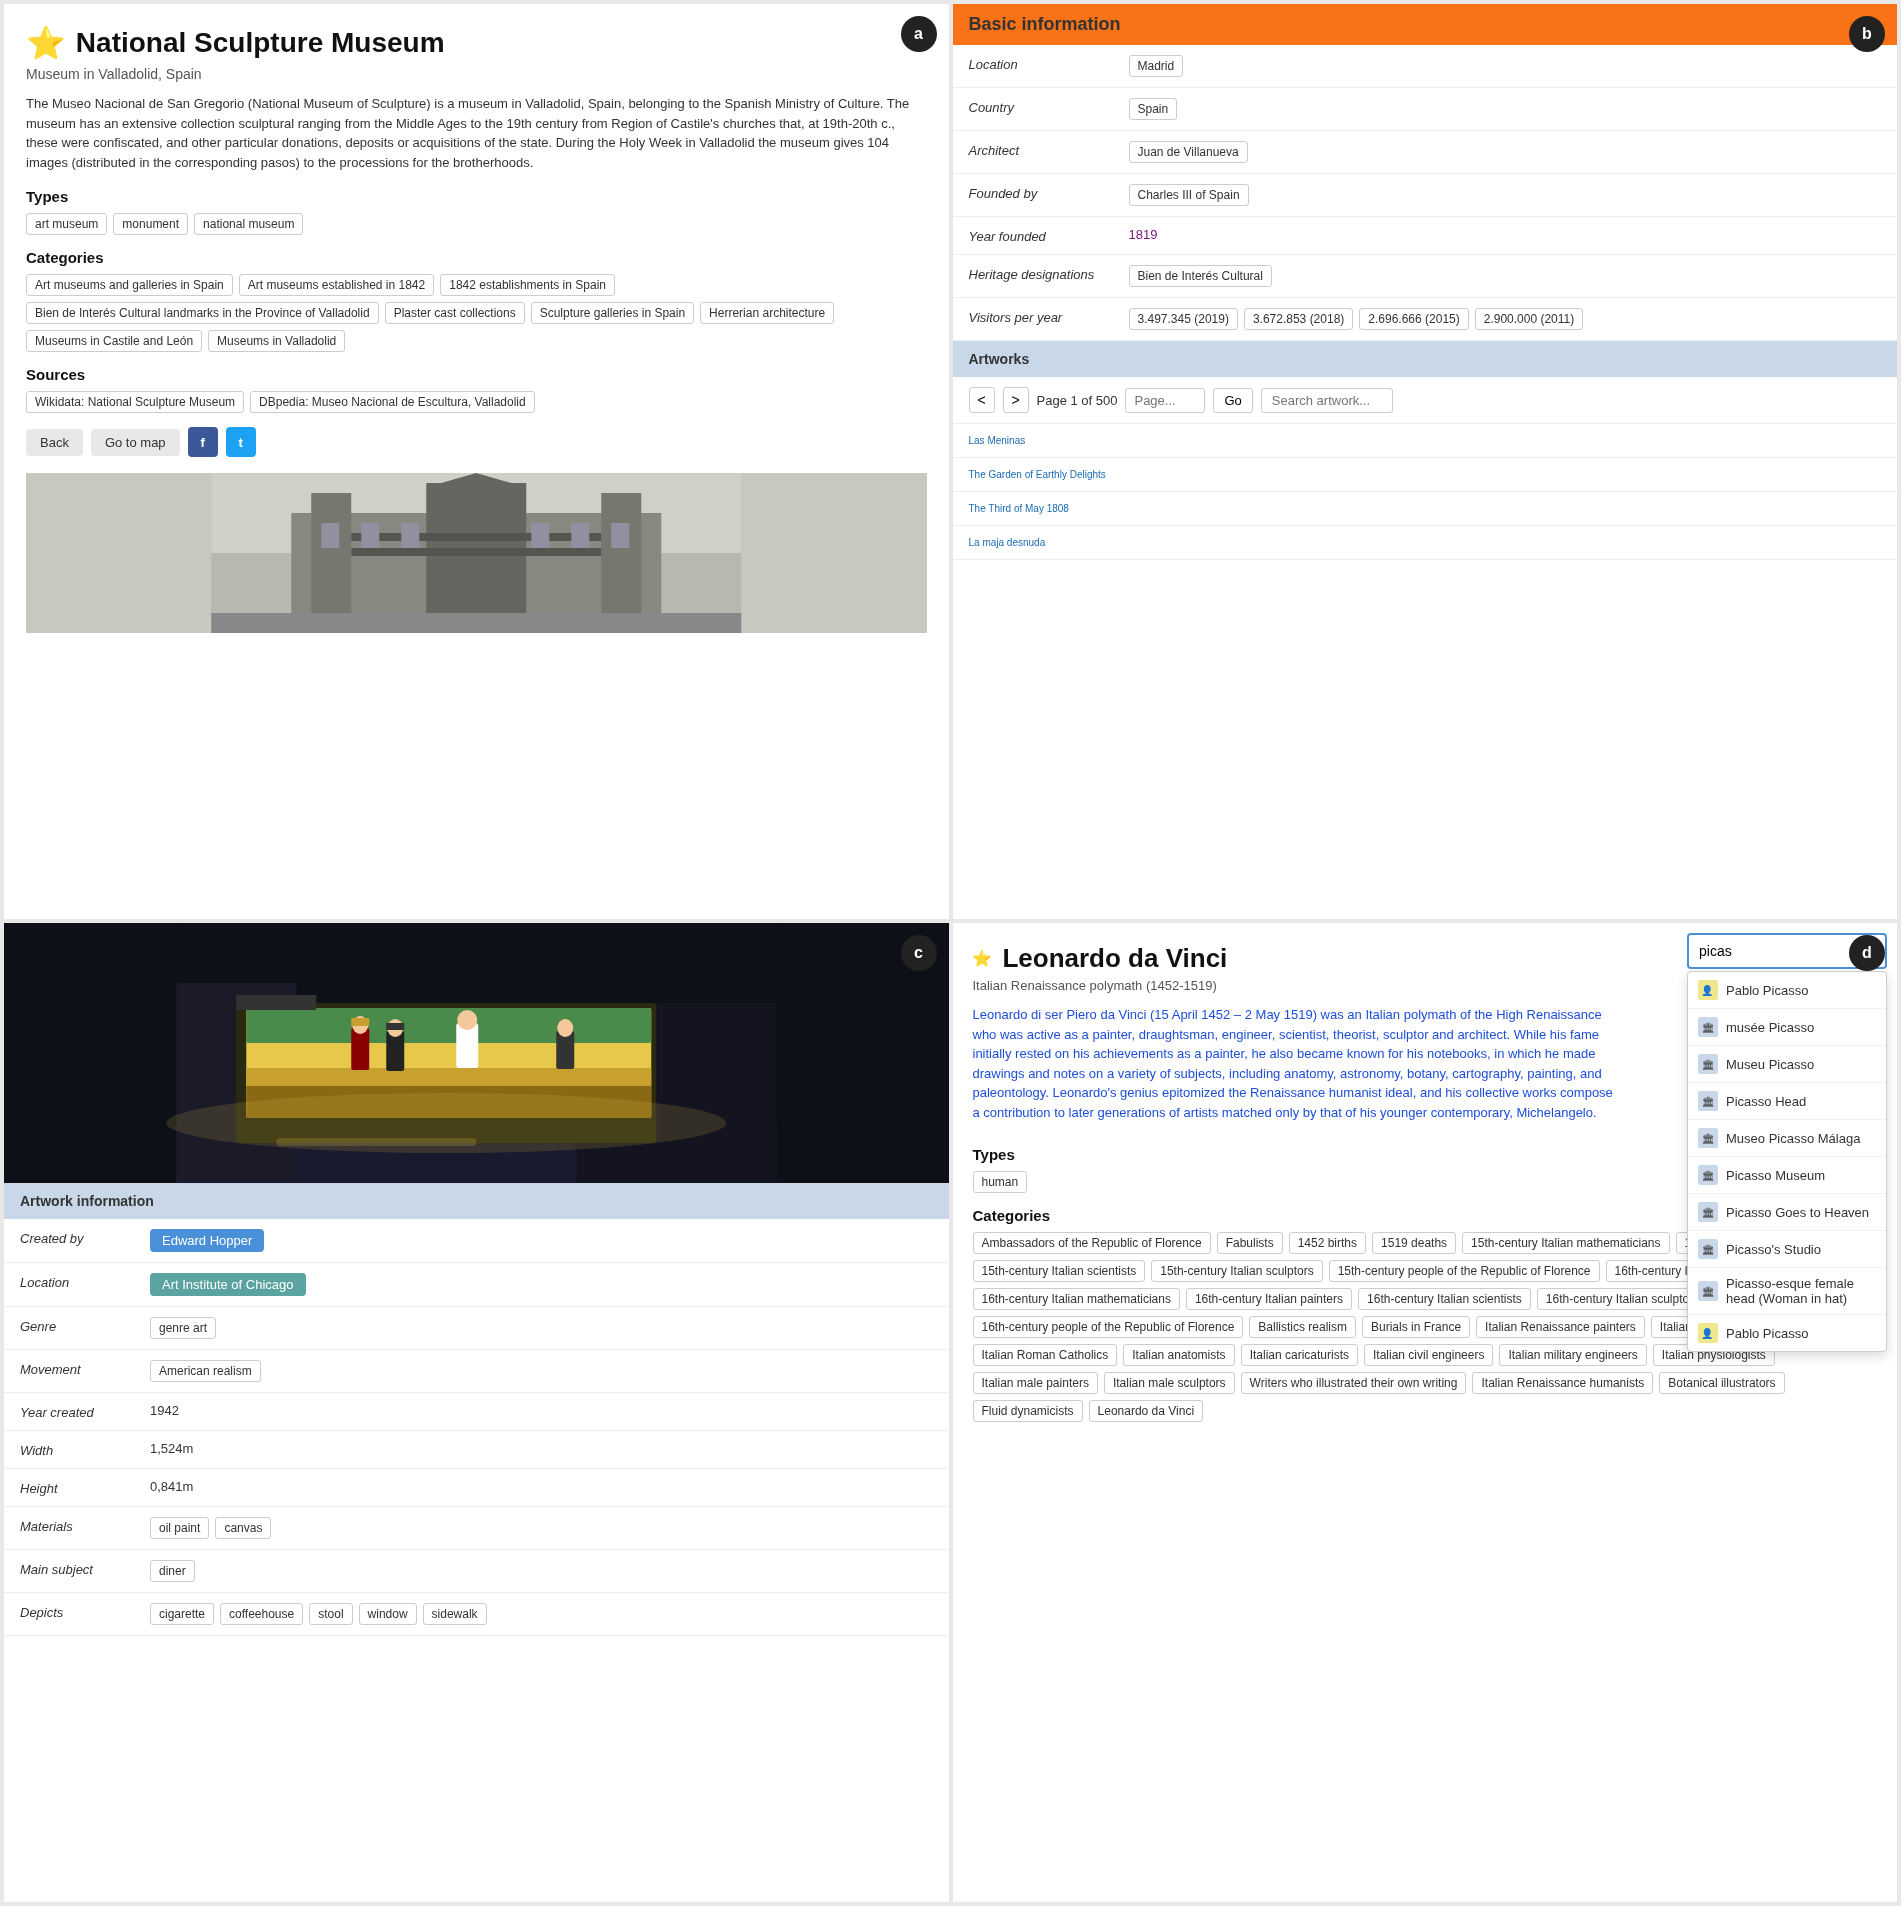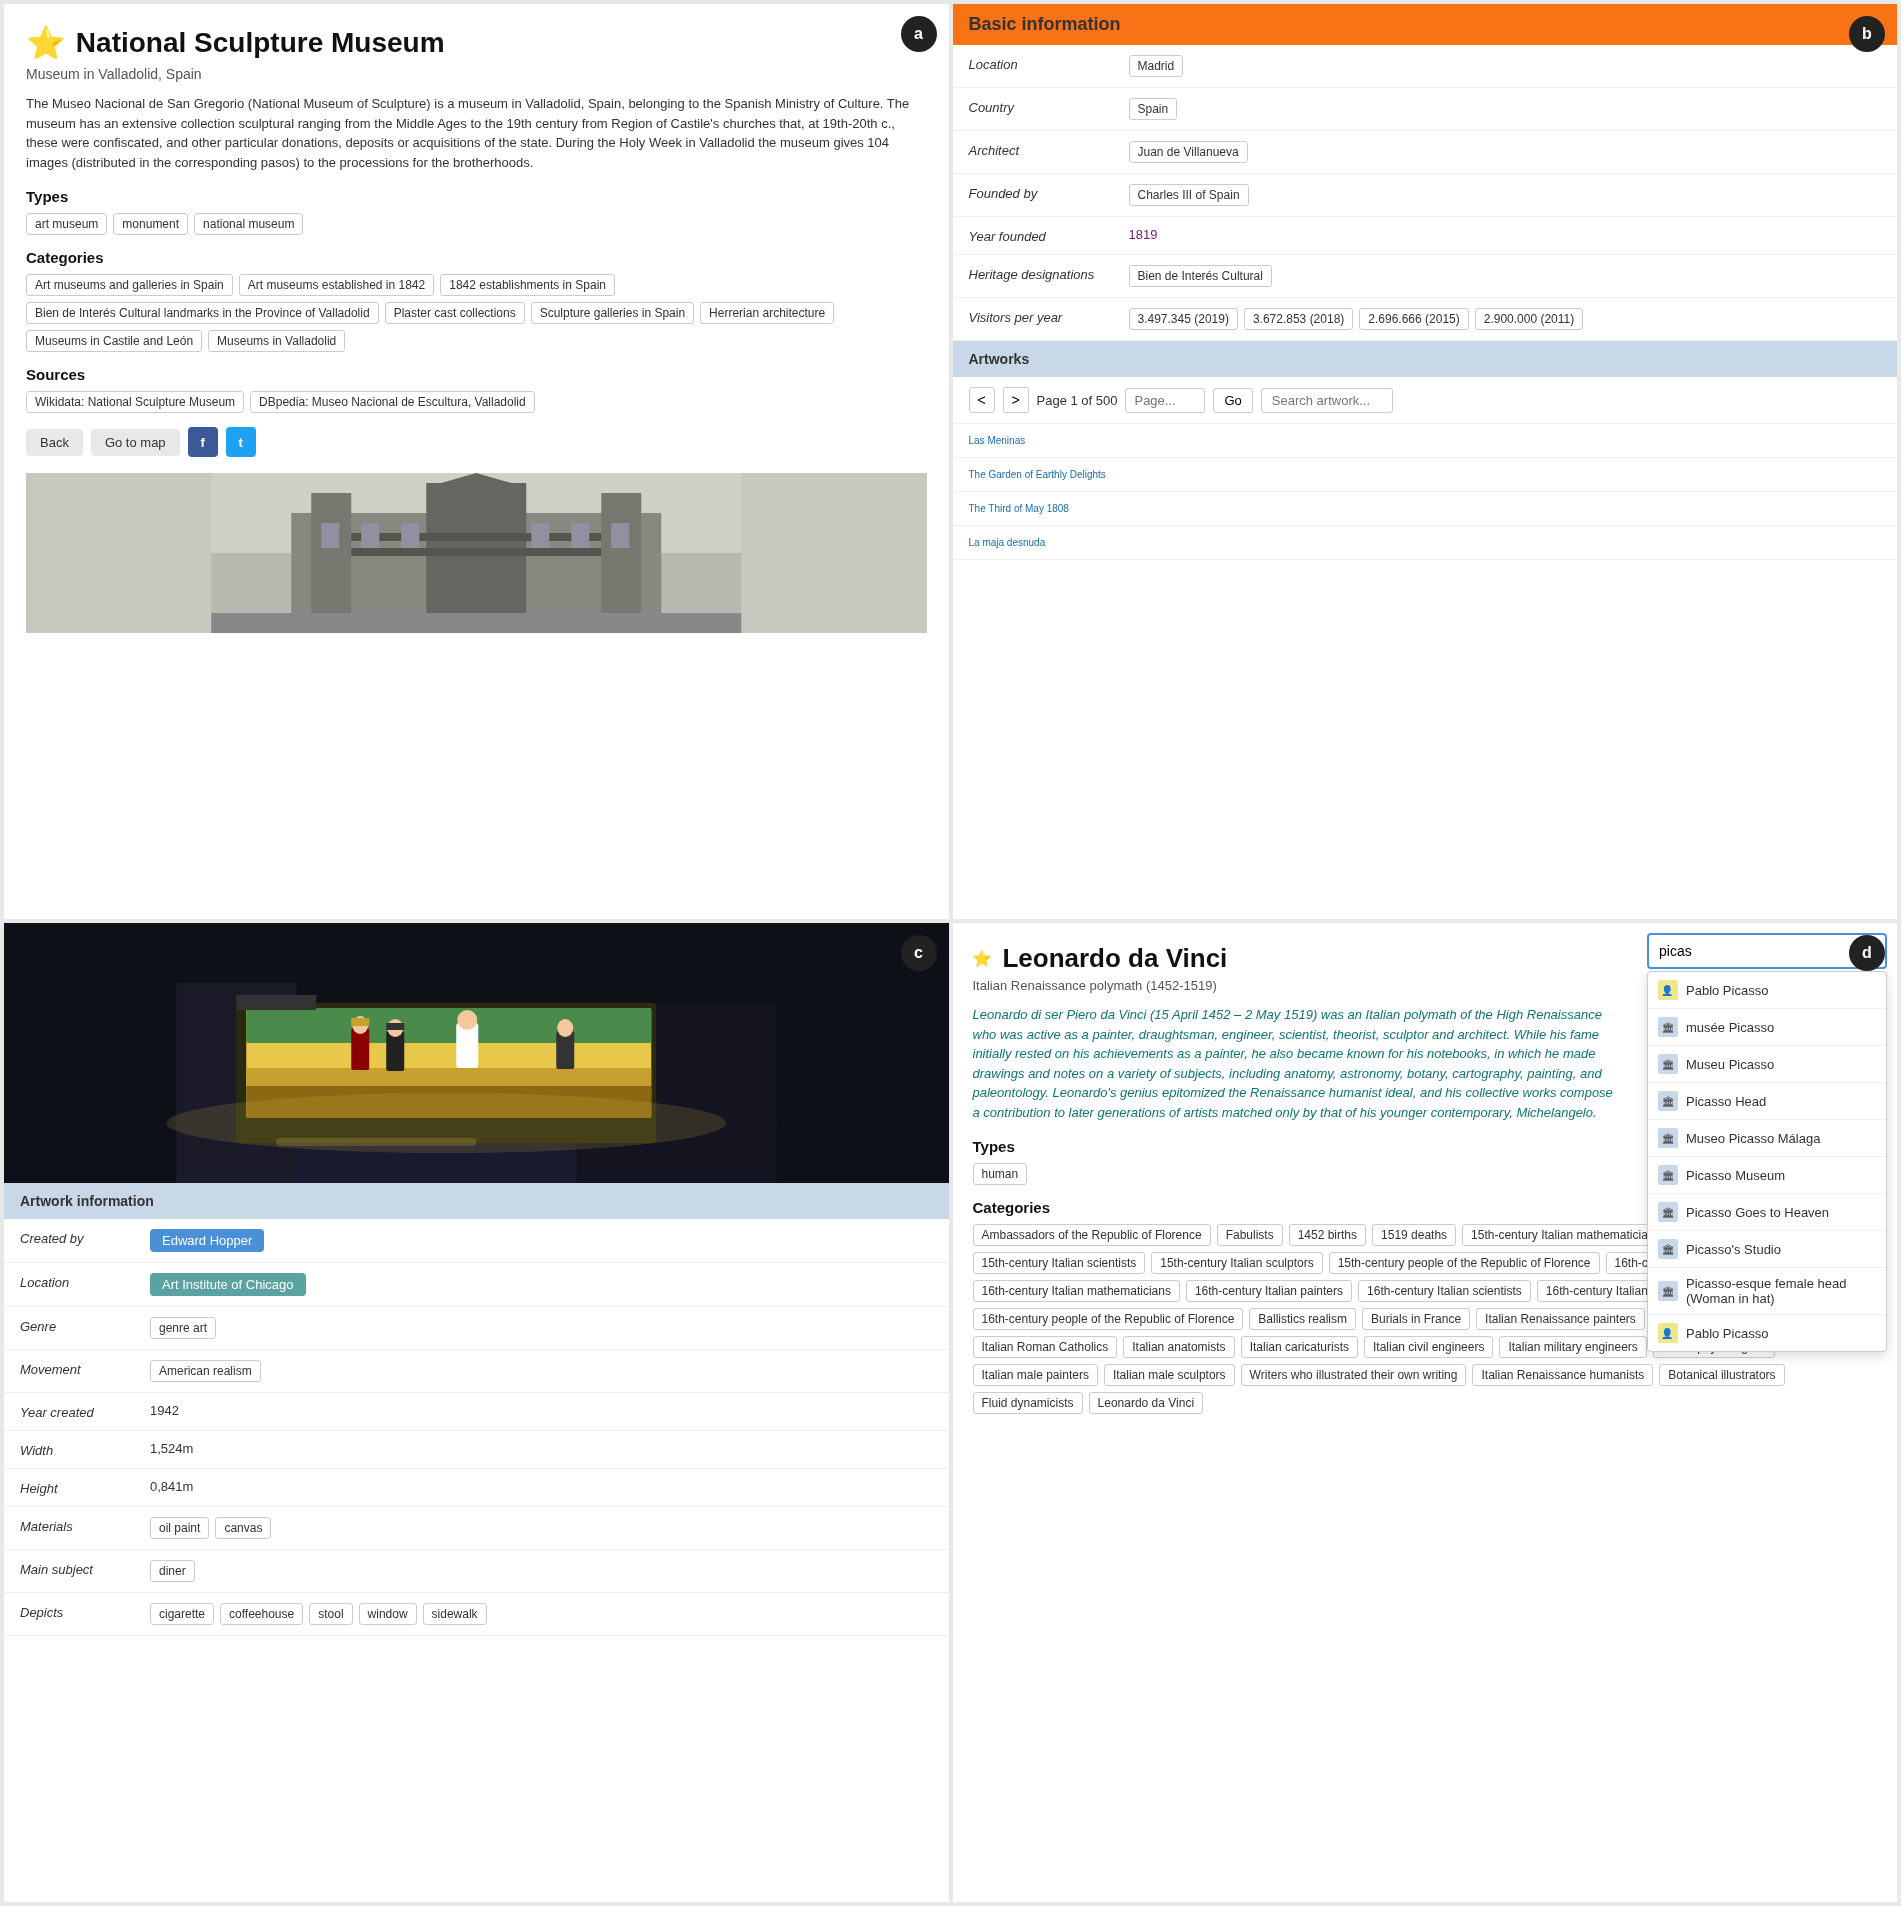--- a/index.html
+++ b/index.html
@@ -221,21 +221,21 @@
     .panel-d {
       padding: 0;
       overflow-y: auto;
       position: relative;
     }
     .search-overlay {
       position: absolute;
       top: 10px;
       right: 10px;
       z-index: 10;
-      width: 240px;
+      width: 200px;
     }
     .search-box {
       width: 100%;
       border: 2px solid #4a90d9;
       border-radius: 4px;
       padding: 8px 10px;
       font-size: 14px;
       outline: none;
     }
     .search-dropdown {
@@ -273,21 +273,21 @@
       font-size: 10px;
     }
     .leonardo-title-row {
       display: flex;
       align-items: center;
       gap: 10px;
       margin-bottom: 4px;
     }
     .leonardo-title { font-size: 26px; font-weight: bold; color: #111; }
     .leonardo-subtitle { font-size: 13px; color: #555; margin-bottom: 12px; }
-    .leonardo-desc { font-size: 13px; color: #0f766e; line-height: 1.5; margin-bottom: 16px; font-style: italic; }
+    .leonardo-desc { font-size: 13px; color: #1d4ed8; line-height: 1.5; margin-bottom: 24px; }
     .d-panel-inner { padding: 20px; position: relative; }
 
     
     .nighthawks-canvas {
       width: 100%;
       height: 260px;
       background: #0d1117;
       position: relative;
       overflow: hidden;
     }

